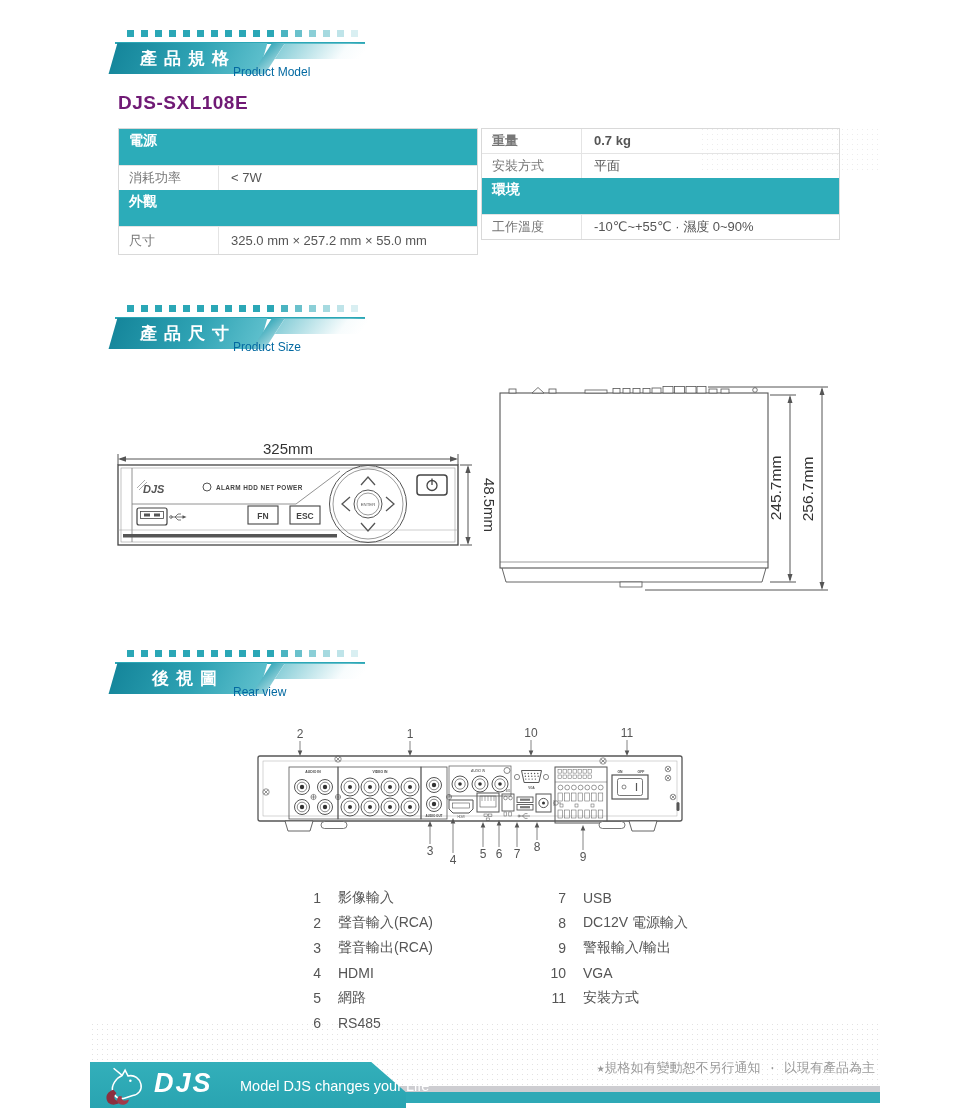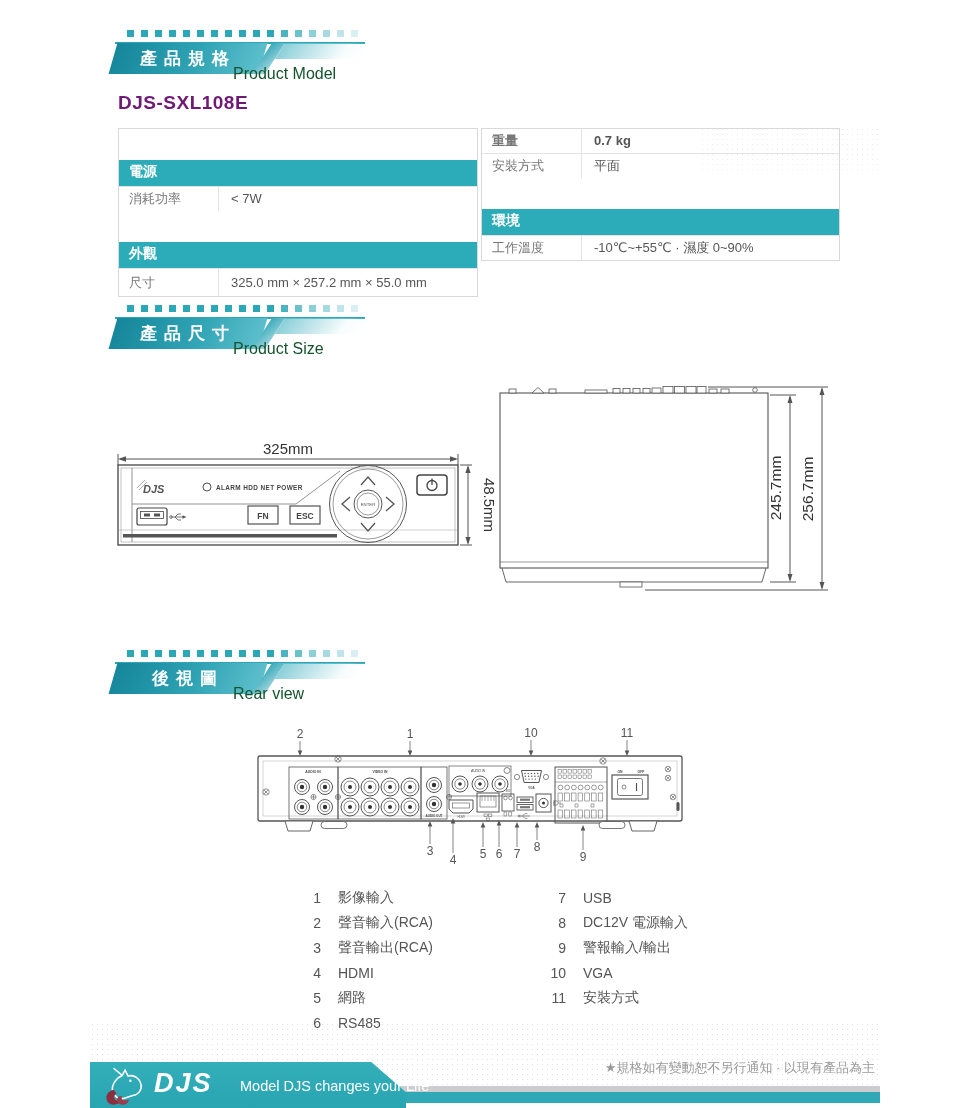--- a/index.html
+++ b/index.html
@@ -16,29 +16,29 @@
   .topline{position:absolute;left:25px;top:12px;width:250px;height:2px;background:#2ba7b6;}
   .band{position:absolute;left:23px;top:13px;width:150px;height:31px;
         background:linear-gradient(100deg,#15869b,#2fa3b4 55%,#5fc0cd);transform:skewX(-16deg);}
   .band-text{transform:skewX(16deg);color:#fff;font-weight:bold;font-size:17px;
         letter-spacing:7px;text-align:center;line-height:31px;}
   .slash{position:absolute;left:172px;top:13px;width:13px;height:31px;
         background:linear-gradient(115deg,#3aa9ba,#9ed6de);transform:skewX(-33deg);}
   .tail{position:absolute;left:190px;top:13px;width:85px;height:16px;
         background:linear-gradient(95deg,rgba(110,195,207,.8),rgba(230,245,248,.3) 75%,rgba(255,255,255,0));
         transform:skewX(-33deg);}
-  .sec-en{position:absolute;left:143px;top:35px;font-size:16px;color:#14532d;}
+  .sec-en{position:absolute;left:143px;top:35px;font-size:12px;color:#0369a1;}
 
   
   .model{position:absolute;left:118px;top:92px;font-size:19px;font-weight:bold;
          color:#701a75;letter-spacing:.5px;}
   .spec-table{position:absolute;font-size:13px;color:#555;background:#fff;
          border:1px solid #d9d9d9;box-sizing:border-box;}
-  .st-h{height:26px;line-height:23px;background:#2cacb9;color:#fff;font-weight:bold;
-         padding-left:10px;font-size:14px;margin-top:31px;}
+  .st-h{height:36px;line-height:23px;background:#2cacb9;color:#fff;font-weight:bold;
+         padding-left:10px;font-size:14px;}
   .st-r{display:flex;height:24px;line-height:24px;border-top:1px solid #e4e4e4;}
   .st-r:first-child{border-top:none;font-weight:bold;}
   .st-r .lab{width:100px;padding-left:10px;color:#777;border-right:1px solid #e4e4e4;box-sizing:border-box;}
   .st-r .val{padding-left:12px;flex:1;}
   .st-r.tall{height:27px;line-height:27px;}
 
   
   svg text{font-family:"Liberation Sans","DejaVu Sans",sans-serif;}
   .diagram{position:absolute;}
 
@@ -53,21 +53,21 @@
   .footer-gray{position:absolute;left:398px;top:1086px;width:482px;height:6px;background:#cdcdd1;}
   .footer-strip{position:absolute;left:398px;top:1092px;width:482px;height:11px;background:#2fa9b6;}
   .footer-band{position:absolute;left:90px;top:1062px;width:316px;height:46px;
         background:linear-gradient(180deg,#33afba,#29a4b1);
         clip-path:polygon(0 0,89% 0,100% 66%,100% 100%,0 100%);}
   .brand-logo{position:absolute;left:103px;top:1066px;}
   .brand{position:absolute;left:154px;top:1068px;font-size:27px;font-style:italic;
         font-weight:bold;color:#fff;letter-spacing:2px;}
   .tagline{position:absolute;left:240px;top:1078px;font-size:14.5px;color:#fff;}
   .disclaimer{position:absolute;left:540px;top:1059px;width:335px;text-align:right;
-        font-size:13px;color:#9a9a9a;}
+        font-size:13px;color:#9a9a9a;font-family:Liberation Mono, monospace;}
 </style>
 </head>
 <body>
 
 <div class="page">
 
   <div class="sec-head" style="left:90px;top:30px;">
     <div class="squares">
         <i></i>
         <i></i>

